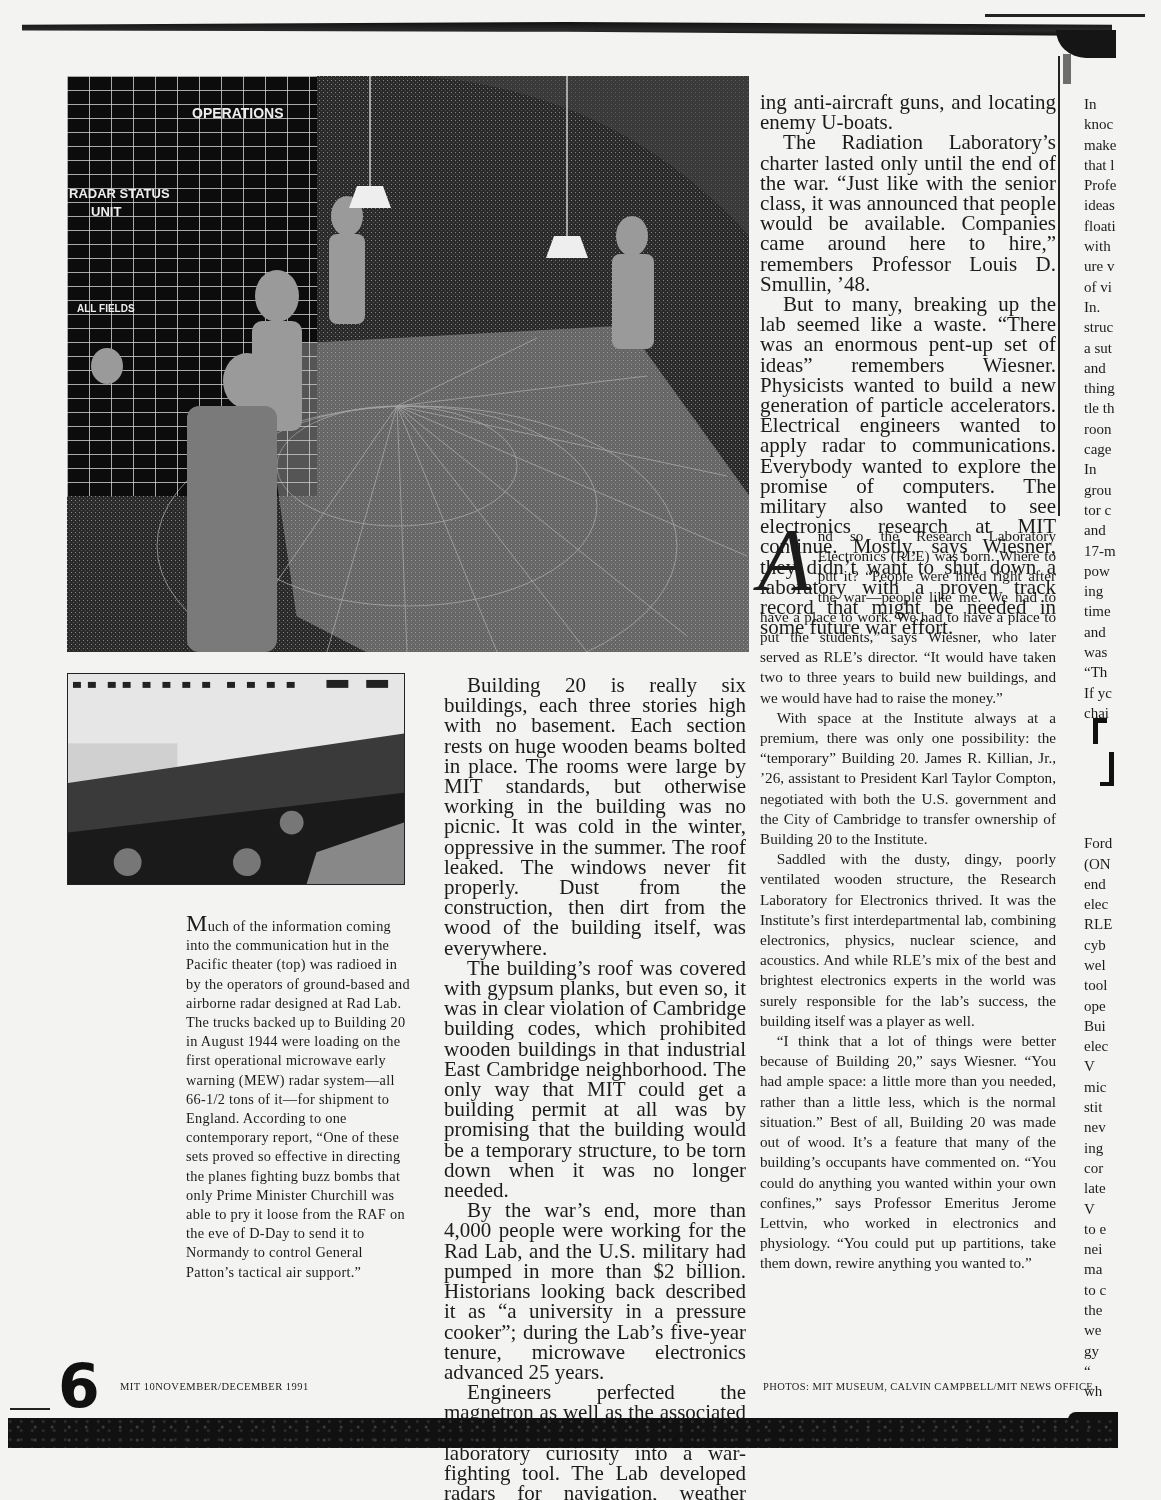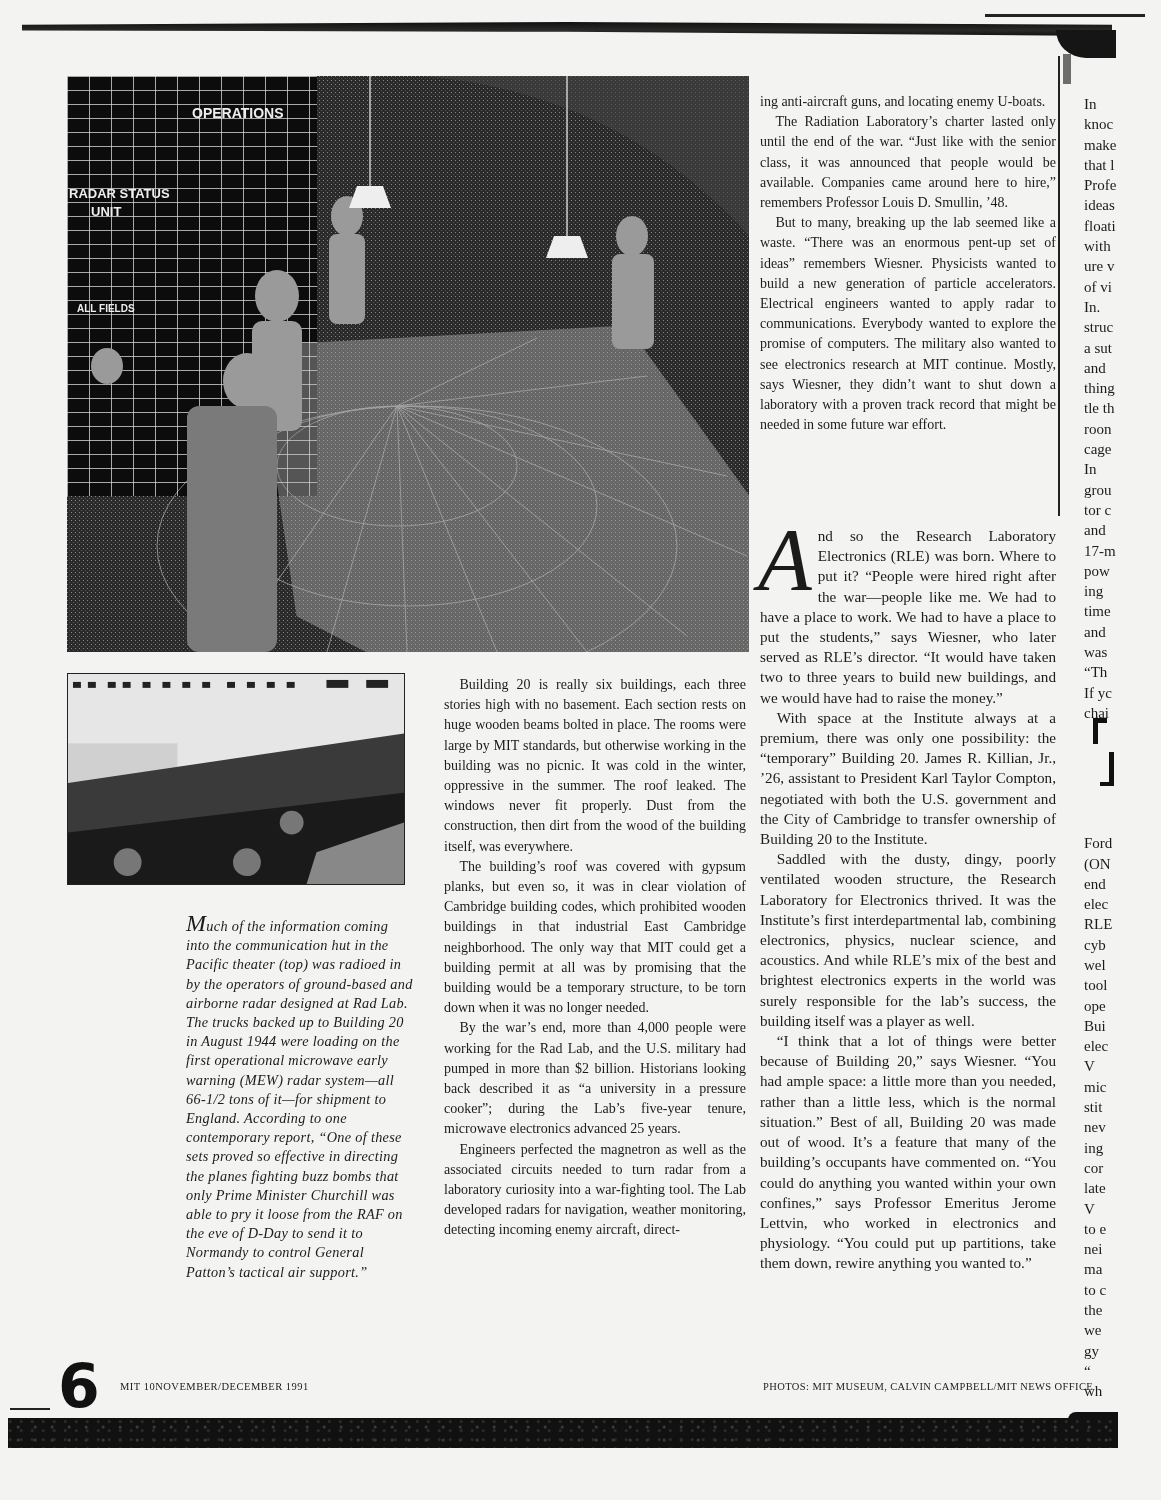--- a/index.html
+++ b/index.html
@@ -27,37 +27,37 @@
                 #111;
   }
   .rule-bottom-bump { position: absolute; left: 1068px; top: 1412px; width: 50px; height: 8px; background: #111; border-top-left-radius: 8px; }
   .left-tick { position: absolute; left: 10px; top: 1408px; width: 40px; height: 2px; background: #222; }
 
   .photo { position: absolute; overflow: hidden; }
   .photo-top { left: 67px; top: 76px; width: 682px; height: 576px; background: #3b82f6; }
   .photo-trucks { left: 67px; top: 673px; width: 338px; height: 212px; background: #e2e2e2; border: 1px solid #222; box-sizing: border-box; }
   .photo svg { display: block; width: 100%; height: 100%; }
 
-  .col { position: absolute; font-size: 14px; line-height: 20.2px; text-align: justify; }
+  .col { position: absolute; font-size: 21px; line-height: 20.2px; text-align: justify; }
   .col p { margin: 0; text-indent: 1.1em; }
   .col p.noindent { text-indent: 0; }
   .col-mid { left: 444px; top: 675px; width: 302px; }
   .col-right { left: 760px; top: 92px; width: 296px; }
   .right-b { position: absolute; left: 760px; top: 526px; width: 296px; font-size: 15.2px; line-height: 20.2px; text-align: justify; }
   .right-b p { margin: 0; text-indent: 1.1em; }
   .dropcap {
     float: left; font-size: 88px; line-height: 68px; margin: 0 6px -4px -2px;
     font-family: "Liberation Serif", "DejaVu Serif", serif; font-style: italic;
   }
   .right-b p.lead { text-indent: 0; }
   .col-divider { position: absolute; left: 1058px; top: 56px; width: 2px; height: 460px; background: #222; }
 
   .caption {
     position: absolute; left: 186px; top: 914px; width: 228px;
-    font-style: italic; font-size: 14.3px; line-height: 19.2px; letter-spacing: .3px;
+    font-size: 14.3px; line-height: 19.2px; letter-spacing: .3px;
   }
   .caption .cap-initial { font-size: 24px; }
 
   .edge-col {
     position: absolute; left: 1084px; top: 94px; width: 70px; overflow: hidden;
     font-size: 15px; line-height: 20.3px; white-space: nowrap;
   }
   .edge-col div { height: 20.3px; }
   .edge-col .gap { height: 56px; }
   .edge-bracket { position: absolute; left: 1093px; top: 718px; width: 14px; height: 26px; border-left: 5px solid #111; border-top: 5px solid #111; box-sizing: border-box; }

